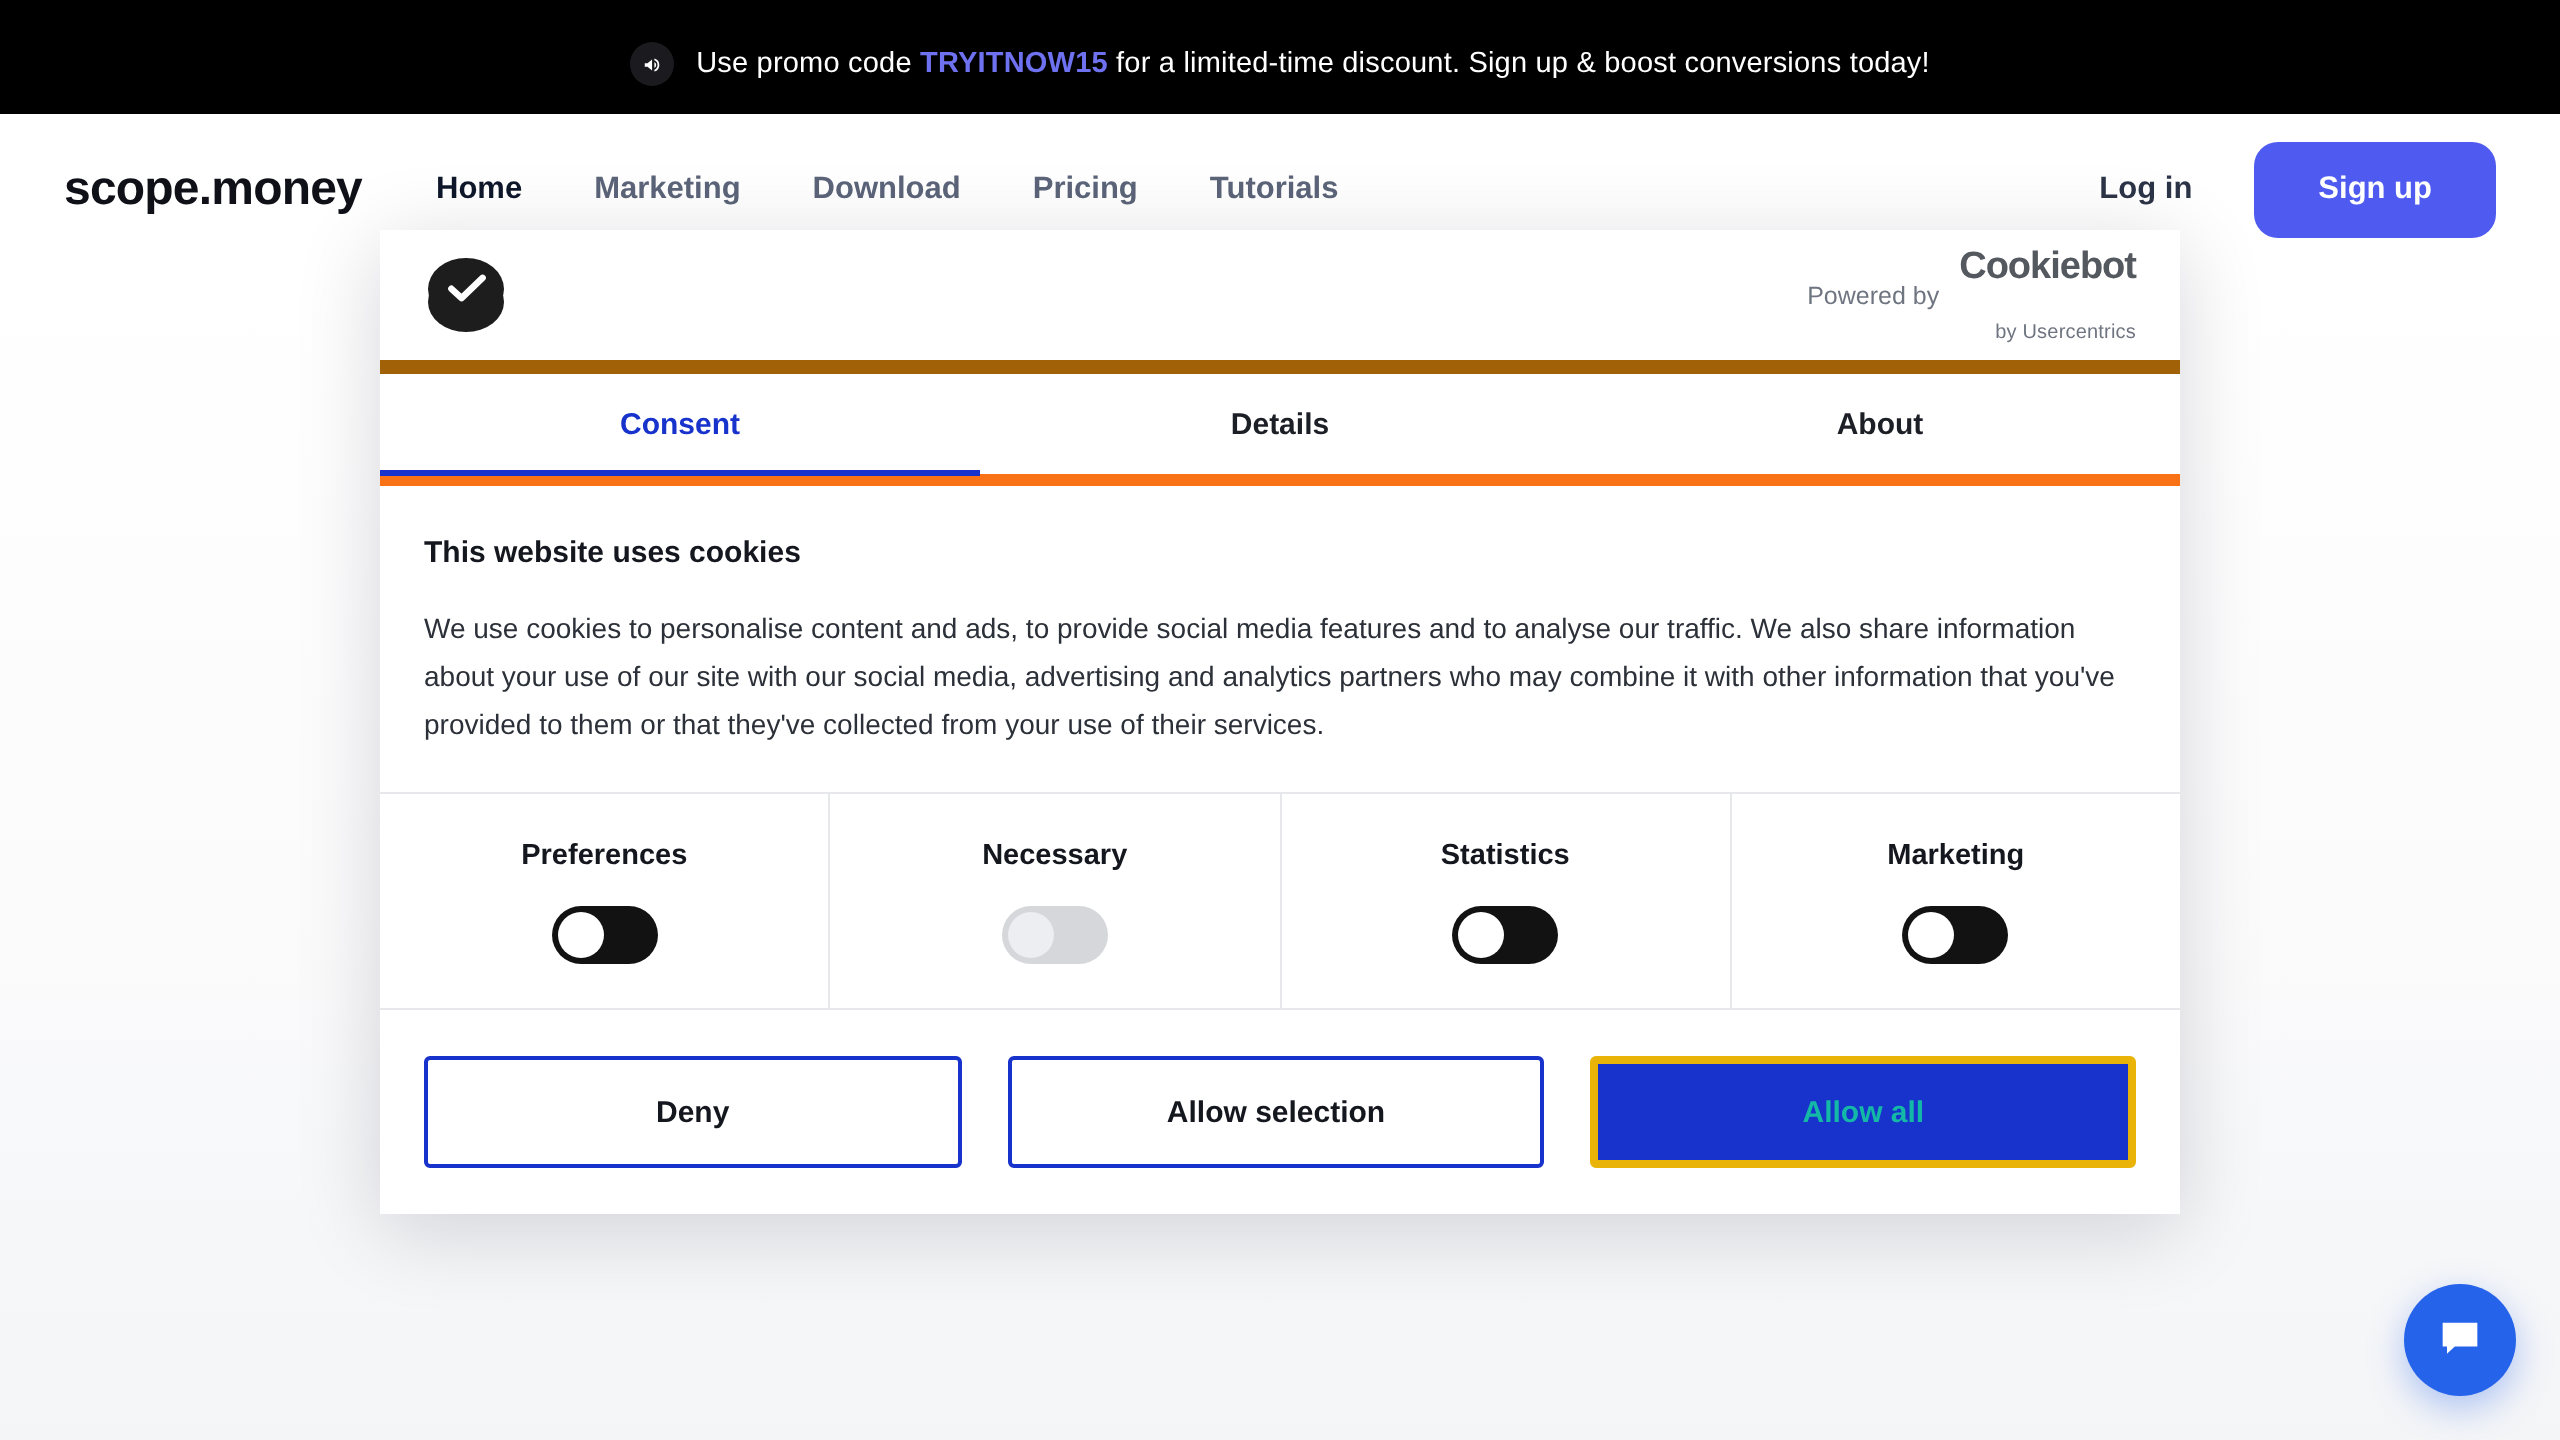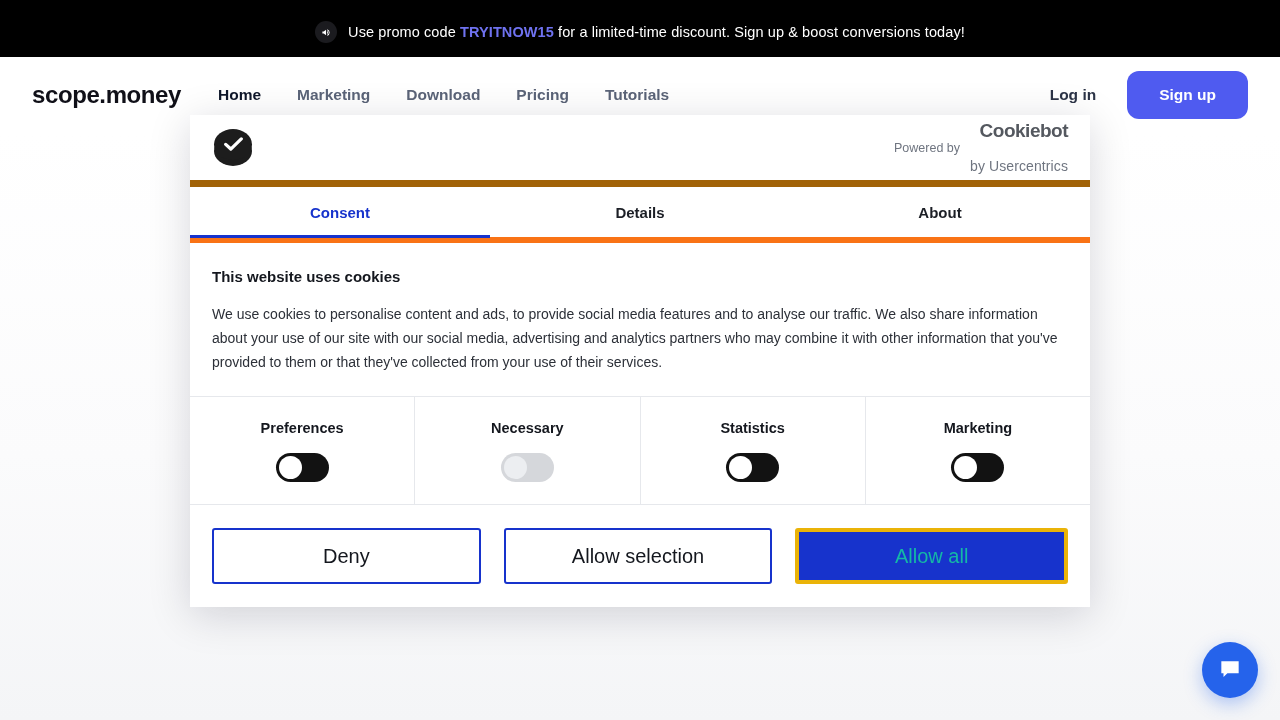--- a/index.html
+++ b/index.html
@@ -82,21 +82,21 @@
   }
   .cb-logo .coin-front svg { display:block; }
   .powered {
     margin-left:auto; display:flex; align-items:center; gap:10px;
   }
   .powered-label { font-size:12.5px; color:#6f7580; }
   .cb-wordmark { display:flex; flex-direction:column; align-items:flex-end; }
   .cb-name {
     font-size:19px; font-weight:bold; color:#54585f; letter-spacing:-.5px; line-height:1;
   }
-  .cb-sub { font-size:14px; color:#6f7580; margin-top:18px; letter-spacing:.1px; }
+  .cb-sub { font-size:10px; color:#6f7580; margin-top:18px; letter-spacing:.1px; }
 
   .cd-tabs { height:56px; display:flex; border-bottom:6px solid #f97316; }
   .cd-tab {
     flex:1; display:flex; align-items:center; justify-content:center;
     font-size:15px; font-weight:bold; color:#1c1f26; cursor:pointer;
     position:relative; background:transparent; border:none;
     font-family:"Liberation Sans", sans-serif;
   }
   .cd-tab.active { color:#1733cc; }
   .cd-tab.active::after {
@@ -127,21 +127,21 @@
     position:absolute; left:3px; top:3px; width:23px; height:23px;
     border-radius:50%; background:#ffffff;
   }
   .toggle.disabled { background:#d5d7db; cursor:default; }
   .toggle.disabled .knob { background:#eceef1; }
 
   .cd-actions {
     flex:1; display:flex; align-items:center; gap:23px; padding:0 22px;
   }
   .cd-btn {
-    flex:1; height:56px; border-radius:3px; font-size:20px; font-weight:normal;
+    flex:1; height:56px; border-radius:3px; font-size:15px; font-weight:bold;
     cursor:pointer; font-family:"Liberation Sans", sans-serif;
     display:flex; align-items:center; justify-content:center;text-align:center;
   }
   .cd-btn.outline { background:#ffffff; border:2px solid #1733cc; color:#14171e; }
   .cd-btn.solid { background:#1733cc; border:4px solid #eab308; color:#14b8a6; }
 </style>
 </head>
 <body>
 
 <div id="root">

